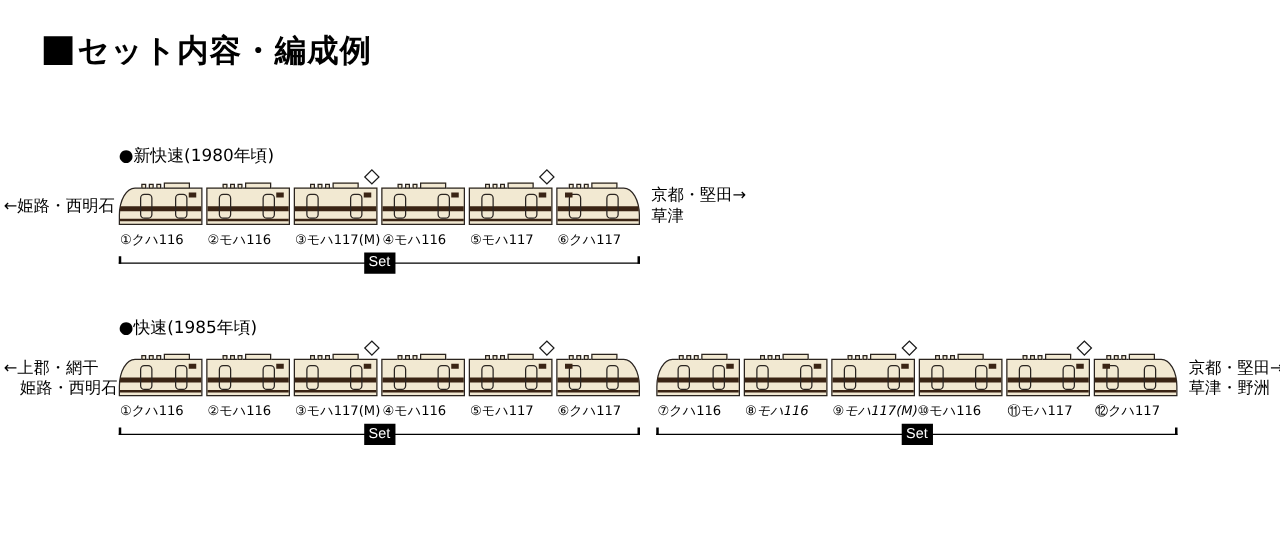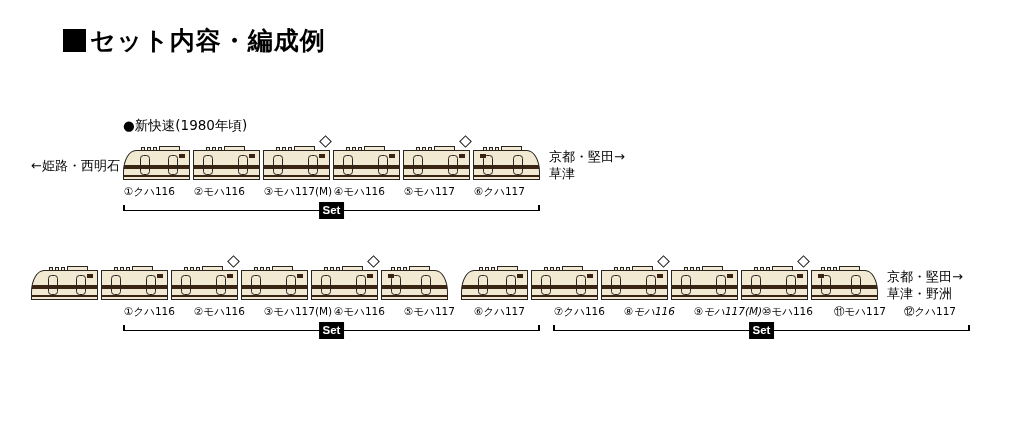--- a/index.html
+++ b/index.html
@@ -6,21 +6,21 @@
     --body-cream:#F2E9D2;
     --outline:#2A2420;
     --stripe:#3A2414;
   }
   html,body{margin:0;padding:0;background:#fff;}
   body{
     width:1024px;height:426px;overflow:hidden;
     font-family:"DejaVu Sans","Liberation Sans",sans-serif;
     color:#000;
   }
-  .page{padding-top:28px;padding-left:28px;}
+  .page{padding-top:28px;}
   
   .title-row{margin-left:35px;display:flex;align-items:center;gap:4px;}
   .title-square{width:23px;height:23px;background:#000;flex:0 0 auto;}
   .page-title{font-size:25px;font-weight:bold;letter-spacing:1px;line-height:1;}
   
   .formation{padding-left:3px;margin-top:28px;}
   .f-title{margin-left:92px;font-size:13.5px;line-height:1.2;}
   .formation-1 .f-title{margin-top:64px;}
   .formation-2 .f-title{margin-top:16px;}
   .train-line{display:flex;height:47px;margin-top:1px;}
@@ -55,21 +55,21 @@
   
   .indented{margin-left:92px;}
   .labels{position:relative;height:15px;margin-top:4px;font-size:10.5px;}
   .car-label{position:absolute;top:0;white-space:nowrap;}
   .brackets{position:relative;height:22px;margin-top:4px;}
   .bracket{position:absolute;top:6px;height:0;border-top:1.6px solid #000;}
   .bracket::before,.bracket::after{content:"";position:absolute;top:-6px;width:1.6px;height:6px;background:#000;}
   .bracket::before{left:0;}
   .bracket::after{right:0;}
   .setbox{position:absolute;left:50%;top:-9px;transform:translateX(-50%);
-          background:#000;color:#fff;font-weight:bold;font-size:11.5px;line-height:1;
+          background:#000;color:#fff;font-weight:normal;font-size:11.5px;line-height:1;
           padding:3px 4px 2px;font-family:"Liberation Sans",sans-serif;}
 </style>
 </head>
 <body>
 
 <div class="page">
 
   <div class="title-row">
     <div class="title-square"></div>
     <div class="page-title">セット内容・編成例</div>
@@ -182,21 +182,26 @@
     <div class="indented">
         <div class="brackets">
           <div class="bracket" style="left: 0px; width: 417px;">
             <span class="setbox">Set</span>
           </div>
         </div>
       </div>
   </section>
 
   <section class="formation formation-2">
+    <div class="f-title">●快速(1985年頃)</div>
     <div class="train-line">
+      <div class="dest dest-left">
+        <span class="l1">←上郡・網干</span>
+        <span class="l2">姫路・西明石</span>
+      </div>
       <div class="cars" style="width: 847px;">
           <div class="car cab-left" style="left: 0px;">
             <div class="vents">
               <i></i>
               <i></i>
               <i></i>
               <b></b>
             </div>
             <div class="stripe"></div>
             <div class="underline"></div>

